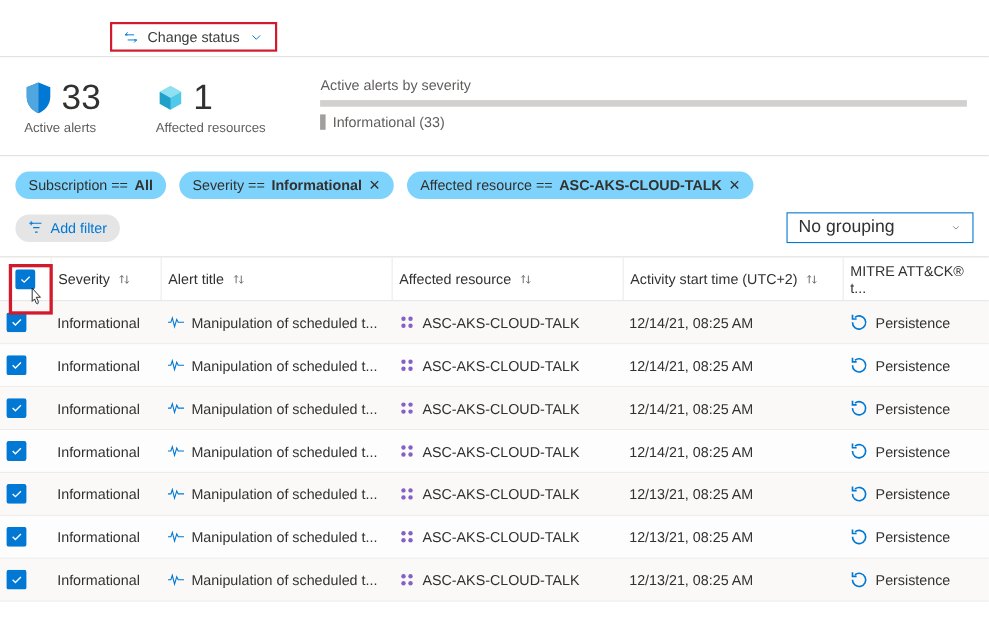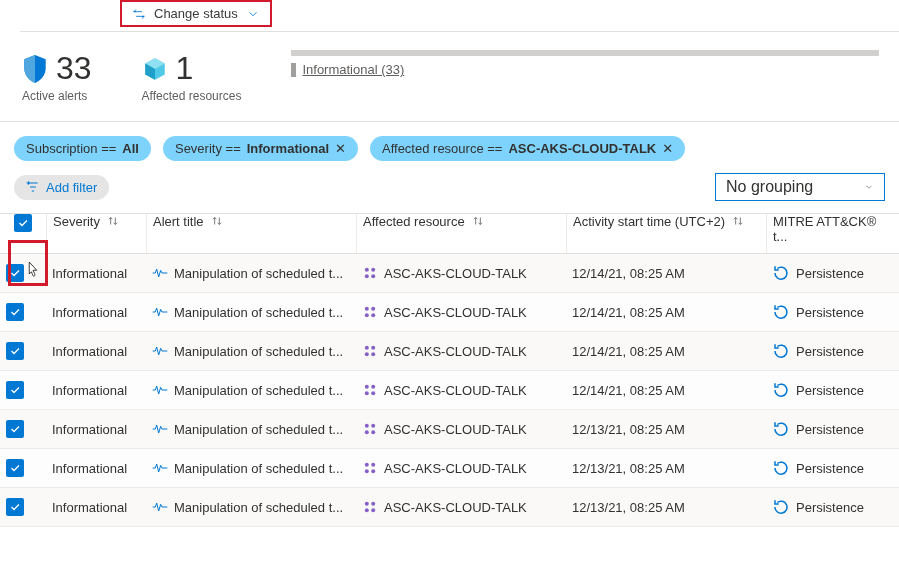--- a/index.html
+++ b/index.html
@@ -7,24 +7,23 @@
     margin: 0;
     padding: 0;
     font-family: "Segoe UI", -apple-system, BlinkMacSystemFont, sans-serif;
     font-size: 13px;
     color: #323130;
     background: #fff;
     width: 899px;
   }
   
   .toolbar {
-    padding: 0 0 4px 100px;
+    padding: 20px 0 4px 100px;
     border-bottom: 1px solid #e1dfdd;
     display:flex;
-    margin-left:20px;
   }
   .change-status {
     display:flex;
     align-items:center;
     gap:8px;
     padding:4px 10px;
     border:2px solid #d21a2d;
     color:#3b3a39;
     cursor:pointer;
   }
@@ -40,21 +39,21 @@
   }
   .stat { display:flex; flex-direction:column; gap:2px;}
   .stat-top { display:flex; align-items:center; gap:8px;}
   .stat-num { font-size:32px; font-weight:400;}
   .stat-label { font-size:12px; color:#605e5c;}
   .shield { width:26px;height:30px; }
   .cube { width:26px;height:26px; }
   .sev-block { flex:1; margin-right:20px;}
   .sev-title { font-size:13px; color:#605e5c; margin-bottom:6px;}
   .sev-bar { height:6px; background:#d2d0ce; width:100%;}
-  .sev-legend { margin-top:6px; font-size:13px; color:#605e5c; display:flex;align-items:flex-end;gap:6px;text-decoration:underline;}
+  .sev-legend { margin-top:6px; font-size:13px; color:#605e5c; display:flex;align-items:flex-end;gap:6px;}
   .sev-legend .sw { width:5px;height:14px;background:#a19f9d;display:inline-block;}
   
   .filters {
     padding:14px 10px 4px 14px;
     display:flex;
     flex-wrap:wrap;
     gap:12px;
     align-items:flex-start;
   }
   .search {
@@ -100,21 +99,21 @@
   }
   
   .table { width:100%; border-top:1px solid #e1dfdd; margin-top:8px;}
   .thead, .trow {
     display:grid;
     grid-template-columns: 46px 100px 210px 210px 200px 1fr;
     align-items:center;
     border-bottom:1px solid #edebe9;
   }
   .thead { font-size:13px; color:#323130; font-weight:400; height:40px; border-bottom:1px solid #e1dfdd;}
-  .thead .cell { display:flex;gap:6px; padding:0 6px; border-left:1px solid #edebe9; height:100%;}
+  .thead .cell { display:flex;align-items:center;gap:6px; padding:0 6px; border-left:1px solid #edebe9; height:100%;}
   .thead .cell:first-child{border-left:none; justify-content:center;}
   .trow { height:39px; font-size:13px; background:#faf9f8;}
   .trow:nth-child(even){background:#fdfdfd;}
   .trow .cell { padding:0 6px; display:flex;align-items:center;gap:6px; white-space:nowrap; overflow:hidden; text-overflow:ellipsis;}
   .chk {
     width:18px;height:18px;background:#0078d4;border-radius:2px;
     display:flex;align-items:center;justify-content:center;
   }
   .chk svg{width:12px;height:12px;stroke:#fff;fill:none;stroke-width:2.5;}
   .sort { width:14px;height:14px;stroke:#605e5c;fill:none;stroke-width:1.4;}
@@ -158,20 +157,21 @@
       <svg class="cube" viewBox="0 0 24 24">
           <path d="M12 2l9 5v10l-9 5-9-5V7z" fill="#50c8e8"></path>
           <path d="M12 2l9 5-9 5-9-5z" fill="#8fe0f0"></path>
           <path d="M12 12v10l-9-5V7z" fill="#20a0c8"></path>
         </svg>
       <span class="stat-num">1</span>
     </div>
     <span class="stat-label">Affected resources</span>
   </div>
   <div class="sev-block">
+    <div class="sev-title">Active alerts by severity</div>
     <div class="sev-bar"></div>
     <div class="sev-legend">
       <span class="sw"></span>
       <span>Informational (33)</span>
     </div>
   </div>
 </div>
 
 <div class="filters">
   <div class="pill">

